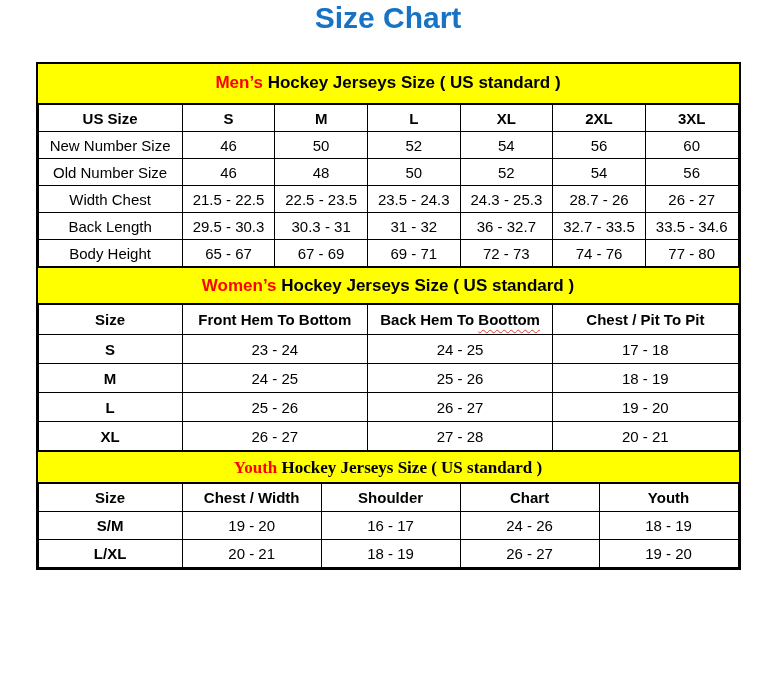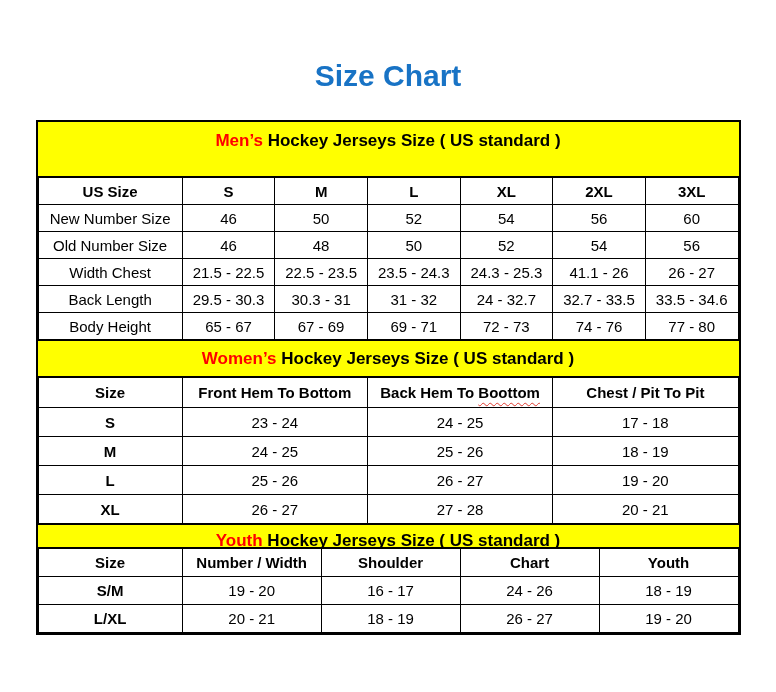--- a/index.html
+++ b/index.html
@@ -3,21 +3,21 @@
 <meta charset="utf-8">
 <style>
   * { box-sizing: border-box; }
   html, body {
     margin: 0; padding: 0;
     width: 776px; height: 692px;
     background: #ffffff;
     font-family: "Liberation Sans", sans-serif;
     color: #000000;
   }
-  .page { padding-top: 58px; }
+  .page { }
   .page-title {
     margin: 0 0 26px 0;
     text-align: center;
     font-size: 30px;
     line-height: 36px;
     font-weight: bold;
     color: #1873C5;
   }
   .chart {
     width: 705px;
@@ -25,27 +25,27 @@
     border: 2px solid #000000;
     background: #ffffff;
   }
   .banner {
     background: #FFFF00;
     border-bottom: 1px solid #000000;
     text-align: center;
     font-weight: bold;
     font-size: 17px;
     line-height: 37px;
-    height: 55px;
+    height: 40px;
     white-space: nowrap;
     overflow: hidden;
   }
   .sec-womens .banner, .sec-youth .banner { border-top: 1px solid #000000; }
   .sec-womens .banner { height: 37px; line-height: 36px; }
-  .sec-youth .banner  { height: 24px; line-height: 31px; }
+  .sec-youth .banner  { height: 32px; line-height: 31px; font-family: Liberation Serif, serif; }
   .banner .accent { color: #FE0000; }
   table {
     width: 100%;
     border-collapse: collapse;
     table-layout: fixed;
   }
   th, td {
     border: 1px solid #000000;
     text-align: center;
     vertical-align: middle;
@@ -124,29 +124,29 @@
               <td>52</td>
               <td>54</td>
               <td>56</td>
             </tr>
             <tr>
               <td>Width Chest</td>
               <td>21.5 - 22.5</td>
               <td>22.5 - 23.5</td>
               <td>23.5 - 24.3</td>
               <td>24.3 - 25.3</td>
-              <td>41.1 - 26</td>
+              <td>28.7 - 26</td>
               <td>26 - 27</td>
             </tr>
             <tr>
               <td>Back Length</td>
               <td>29.5 - 30.3</td>
               <td>30.3 - 31</td>
               <td>31 - 32</td>
-              <td>24 - 32.7</td>
+              <td>36 - 32.7</td>
               <td>32.7 - 33.5</td>
               <td>33.5 - 34.6</td>
             </tr>
             <tr>
               <td>Body Height</td>
               <td>65 - 67</td>
               <td>67 - 69</td>
               <td>69 - 71</td>
               <td>72 - 73</td>
               <td>74 - 76</td>
@@ -207,21 +207,21 @@
         <span class="accent">Youth</span>
         <span>Hockey Jerseys Size ( US standard )</span>
       </div>
       <table>
         <colgroup>
             <col class="col-label">
           </colgroup>
         <thead>
             <tr>
               <th>Size</th>
-              <th>Number / Width</th>
+              <th>Chest / Width</th>
               <th>Shoulder</th>
               <th>Chart</th>
               <th>Youth</th>
             </tr>
           </thead>
         <tbody>
             <tr>
               <td>S/M</td>
               <td>19 - 20</td>
               <td>16 - 17</td>

